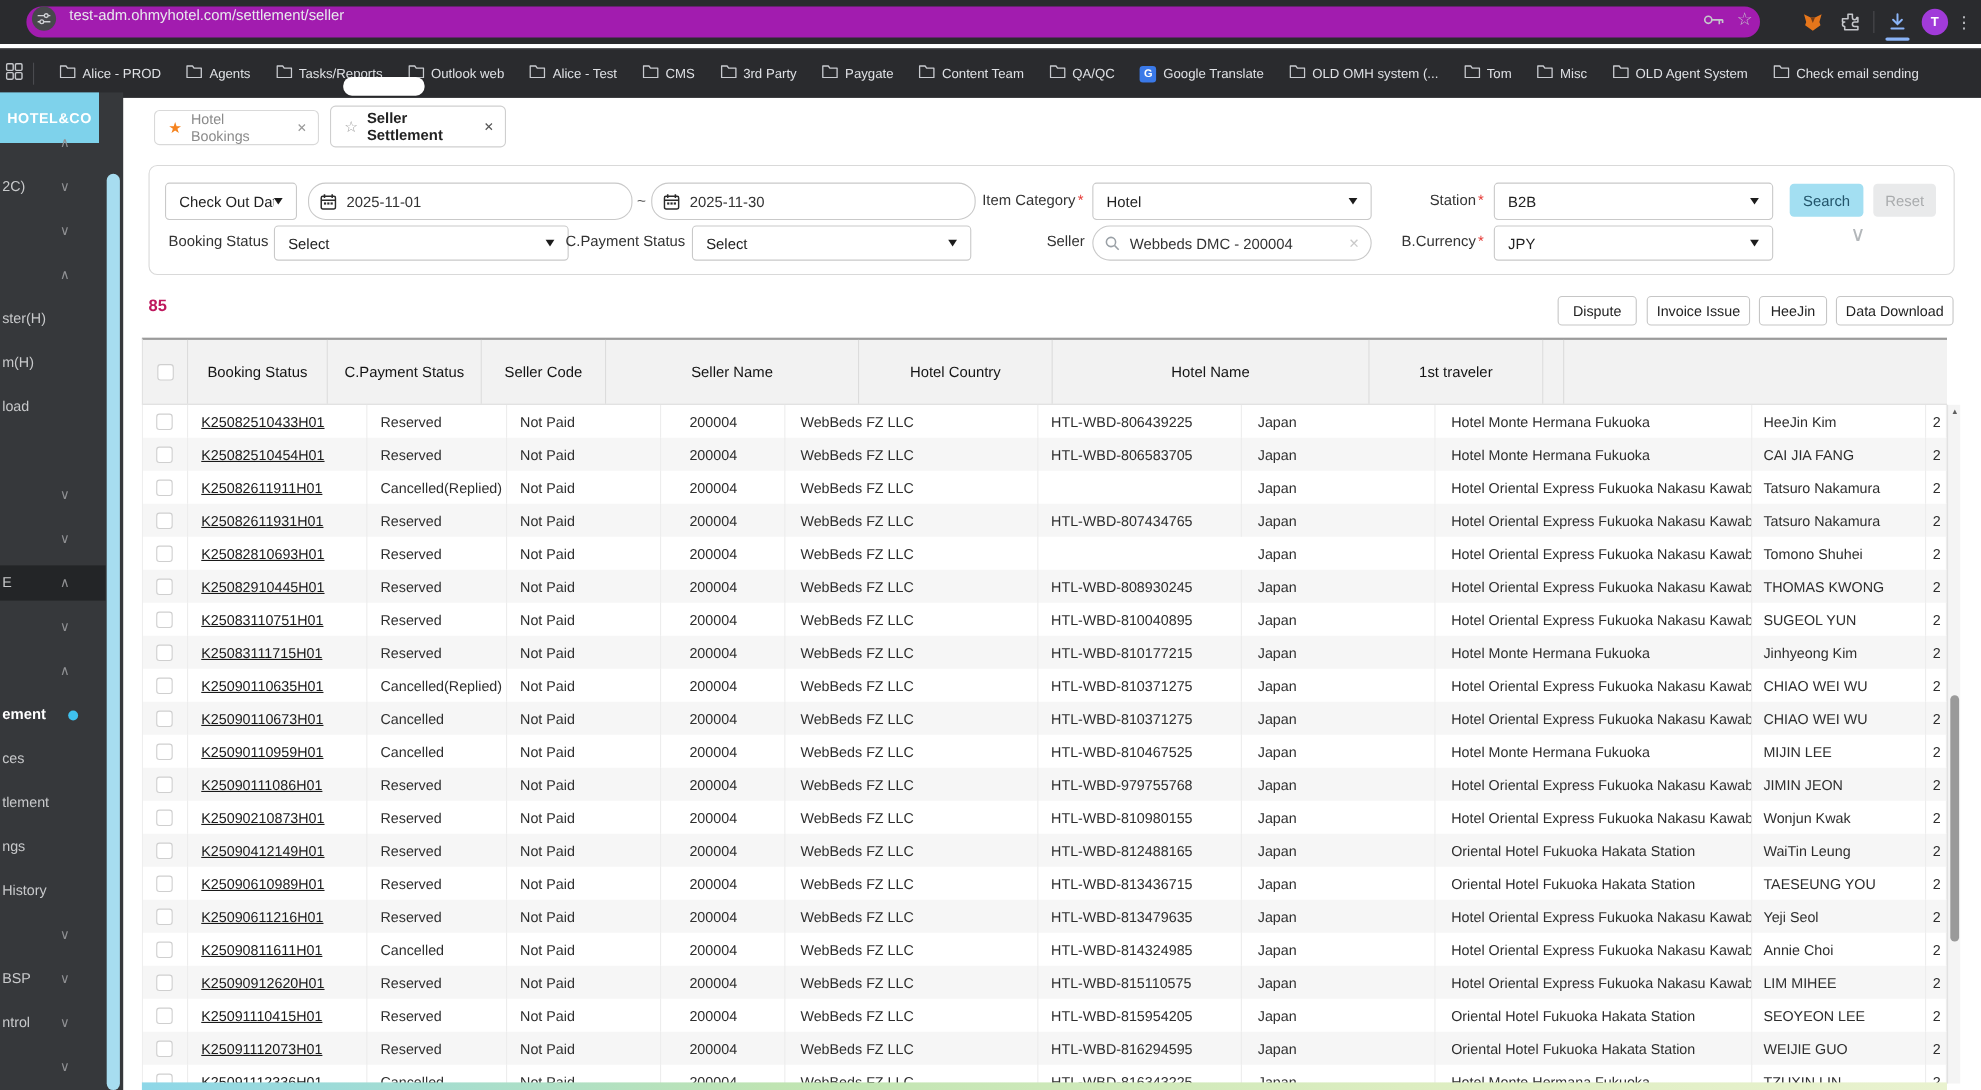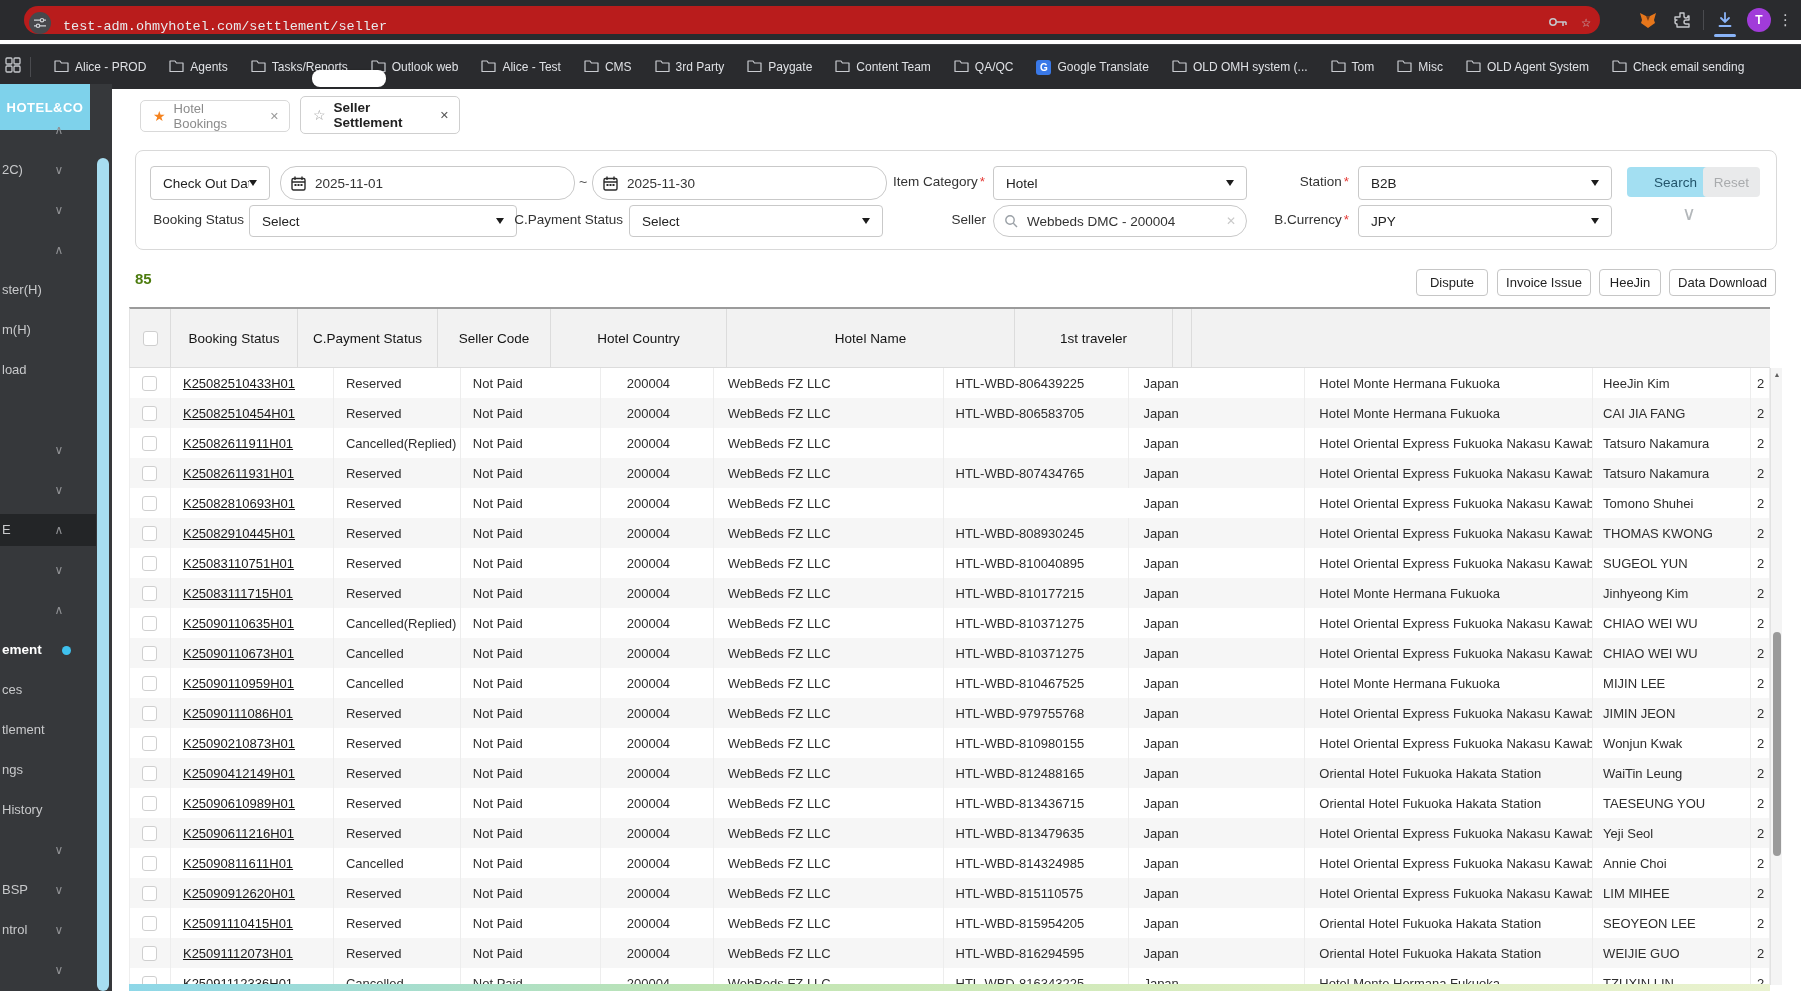--- a/index.html
+++ b/index.html
@@ -2,21 +2,21 @@
 <html><head>
 <meta charset="utf-8">
 <style>
   html,body{margin:0;padding:0;}
   body{width:1801px;height:991px;position:relative;overflow:hidden;background:#fff;
        font-family:"Liberation Sans","DejaVu Sans",sans-serif;-webkit-font-smoothing:antialiased;}
   .abs{position:absolute;}
 
   
   .chrome{left:0;top:0;width:1801px;height:40px;background:#2a2b2e;}
-  .urlbar{left:24px;top:6px;width:1576px;height:28px;background:#b91c1c;border-radius:14px;display:flex;align-items:flex-end;font-family:Liberation Mono, monospace;}
+  .urlbar{left:24px;top:6px;width:1576px;height:28px;background:#a21caf;border-radius:14px;display:flex;align-items:flex-start;}
   .siteinfo{width:22px;height:22px;border-radius:11px;background:#47484c;margin-left:5px;display:flex;align-items:center;justify-content:center;}
   .urltext{margin-left:12px;color:#e8eaed;font-size:13.5px;flex:1;}
   .pill-ico{display:flex;align-items:center;justify-content:center;width:28px;height:24px;}
   .bstar{color:#c5c7cb;font-size:16px;}
   .chrome-right{position:absolute;right:0;top:0;height:40px;display:flex;align-items:center;}
   .cr-ico{width:34px;display:flex;align-items:center;justify-content:center;position:relative;}
   .vdiv{width:1px;height:20px;background:#4a4b4f;margin:0 4px;}
   .dl-underline{position:absolute;left:6px;bottom:-7px;width:22px;height:3px;background:#8ab4f8;border-radius:2px;}
   .avatar{width:24px;height:24px;border-radius:50%;background:#a13bd9;color:#fff;font-size:12px;font-weight:700;
           display:flex;align-items:center;justify-content:center;margin:0 5px;}
@@ -67,21 +67,21 @@
   .finput .val{margin-left:9px;flex:1;white-space:nowrap;}
   .finput .clear{color:#c9c9c9;font-size:12px;margin-right:10px;}
   .tilde{font-size:14px;color:#555;line-height:32px;}
   .btn-search{background:#a3dff2;border:none;border-radius:4px;color:#23556b;font-size:13.5px;font-weight:500;
               display:flex;align-items:center;justify-content:center;}
   .btn-reset{background:#e9eaeb;border:none;border-radius:4px;color:#a9abad;font-size:13.5px;
              display:flex;align-items:center;justify-content:center;}
   .expand-chev{font-size:19px;color:#b3b7ba;line-height:19px;}
 
   
-  .count{left:135px;top:270px;font-size:15px;font-weight:700;color:#4d7c0f;}
+  .count{left:135px;top:270px;font-size:15px;font-weight:700;color:#be185d;}
   .tbtn{position:absolute;top:269px;height:27px;background:#fff;border:1px solid #c6c6c6;border-radius:4px;
         font-size:13px;color:#222;display:flex;align-items:center;justify-content:center;box-sizing:border-box;}
 
   
   .thead{left:129px;top:307px;width:1641px;height:61px;background:#f2f2f2;border-top:2px solid #9b9b9b;
          border-bottom:1px solid #dcdcdc;border-left:1px solid #e2e2e2;display:flex;box-sizing:border-box;}
   .th{display:flex;align-items:center;justify-content:center;font-size:13.5px;color:#141414;font-weight:500;
       border-right:1px solid #dcdcdc;box-sizing:border-box;text-align:center;}
   .th .funnel{margin-left:5px;display:flex;}
   .tbody{left:129px;top:368px;width:1641px;height:617px;overflow:hidden;border-left:1px solid #eee;box-sizing:border-box;}
@@ -330,21 +330,21 @@
   <span class="val">Hotel</span>
     <span class="caret"></span>
 </div>
 <div class="abs flabel" style="left:1270px;top:166px;width:79px;">
   <span>Station</span><span class="req">*</span>
 </div>
 <div class="abs fsel" style="left:1358px;top:166px;width:252px;height:32px;">
   <span class="val">B2B</span>
     <span class="caret"></span>
 </div>
-<div class="abs btn-search" style="left:1627px;top:167px;width:67px;height:30px;padding-left:15px;">Search</div>
+<div class="abs btn-search" style="left:1627px;top:167px;width:67px;height:30px;">Search</div>
 <div class="abs btn-reset" style="left:1703px;top:167px;width:57px;height:30px;">Reset</div>
 
 <div class="abs flabel" style="left:128px;top:204px;width:116px;">Booking Status</div>
 <div class="abs fsel" style="left:249px;top:205px;width:266px;height:30px;">
   <span class="val">Select</span>
     <span class="caret"></span>
 </div>
 <div class="abs flabel" style="left:488px;top:204px;width:135px;">C.Payment Status</div>
 <div class="abs fsel" style="left:629px;top:205px;width:252px;height:30px;">
   <span class="val">Select</span>
@@ -382,20 +382,23 @@
     </div>
     <div class="th" style="width: 127px;">
       <span>Booking Status</span>
     </div>
     <div class="th" style="width: 140px;">
       <span>C.Payment Status</span>
     </div>
     <div class="th" style="width: 113px;">
       <span>Seller Code</span>
     </div>
+    <div class="th" style="width: 230px;">
+      <span>Seller Name</span>
+    </div>
     <div class="th" style="width: 176px;">
       <span>Hotel Country</span>
     </div>
     <div class="th" style="width: 288px;">
       <span>Hotel Name</span>
     </div>
     <div class="th" style="width: 158px;">
       <span>1st traveler</span>
     </div>
     <div class="th" style="width: 19px;">

